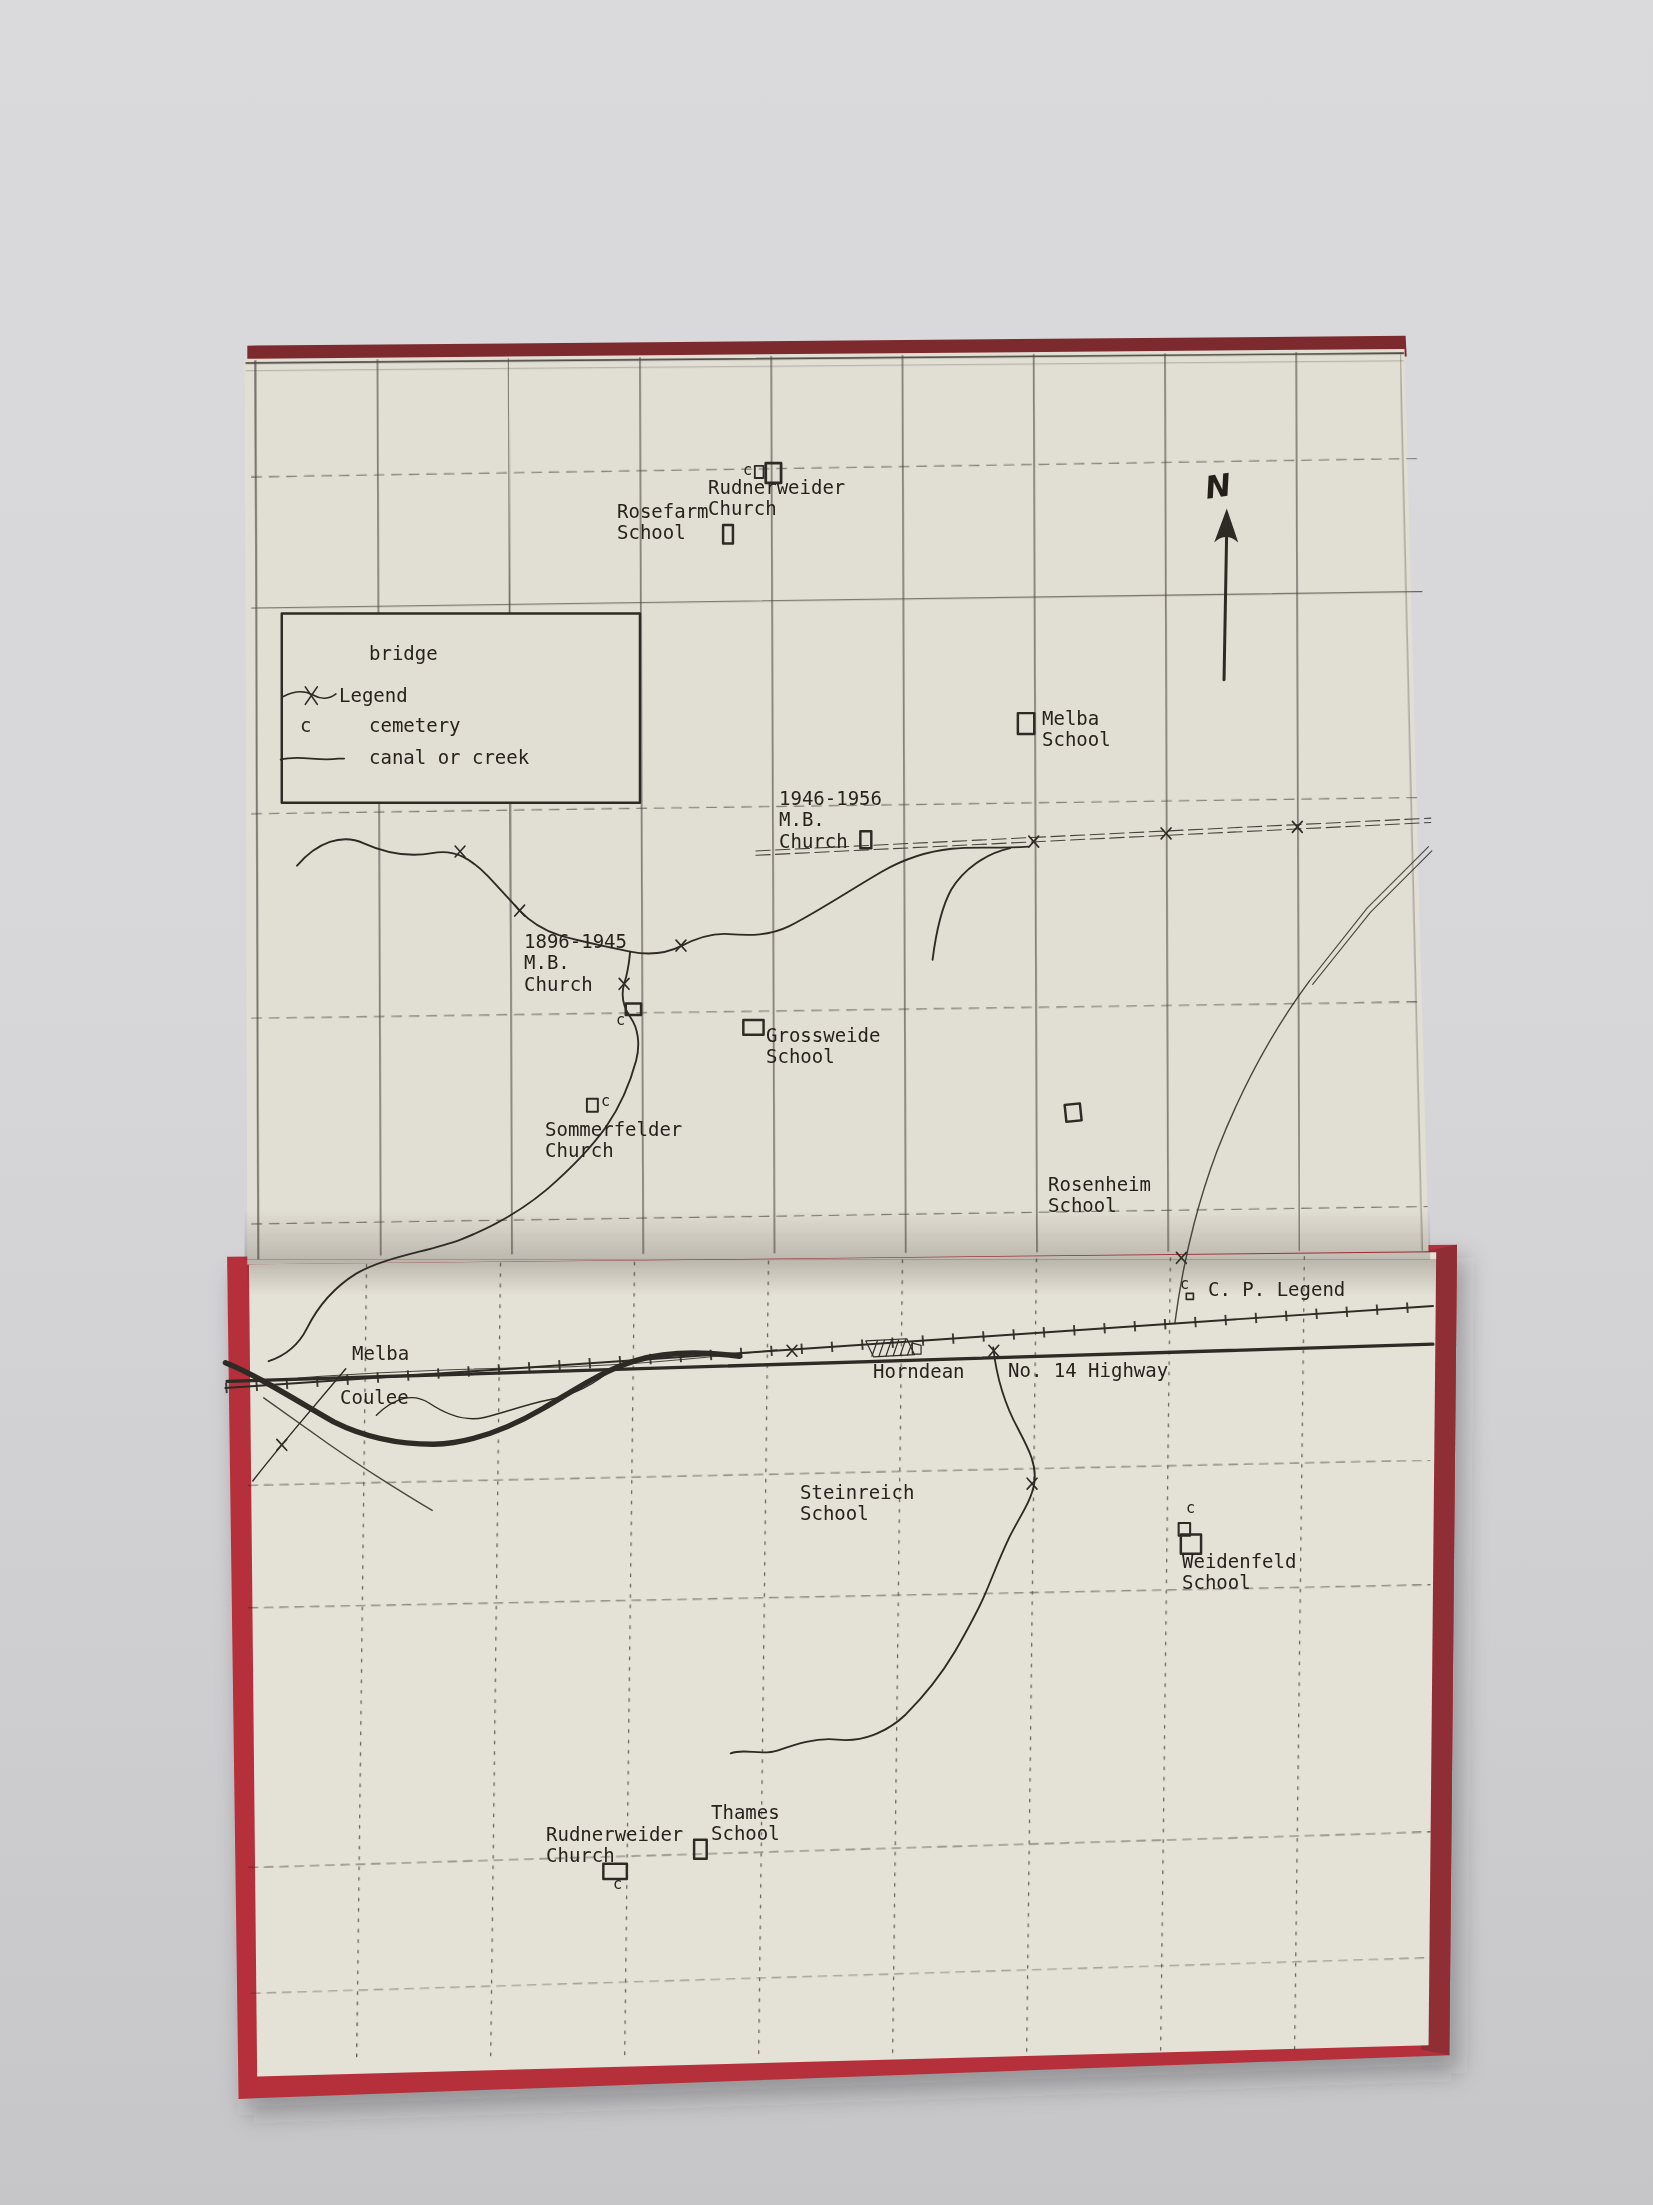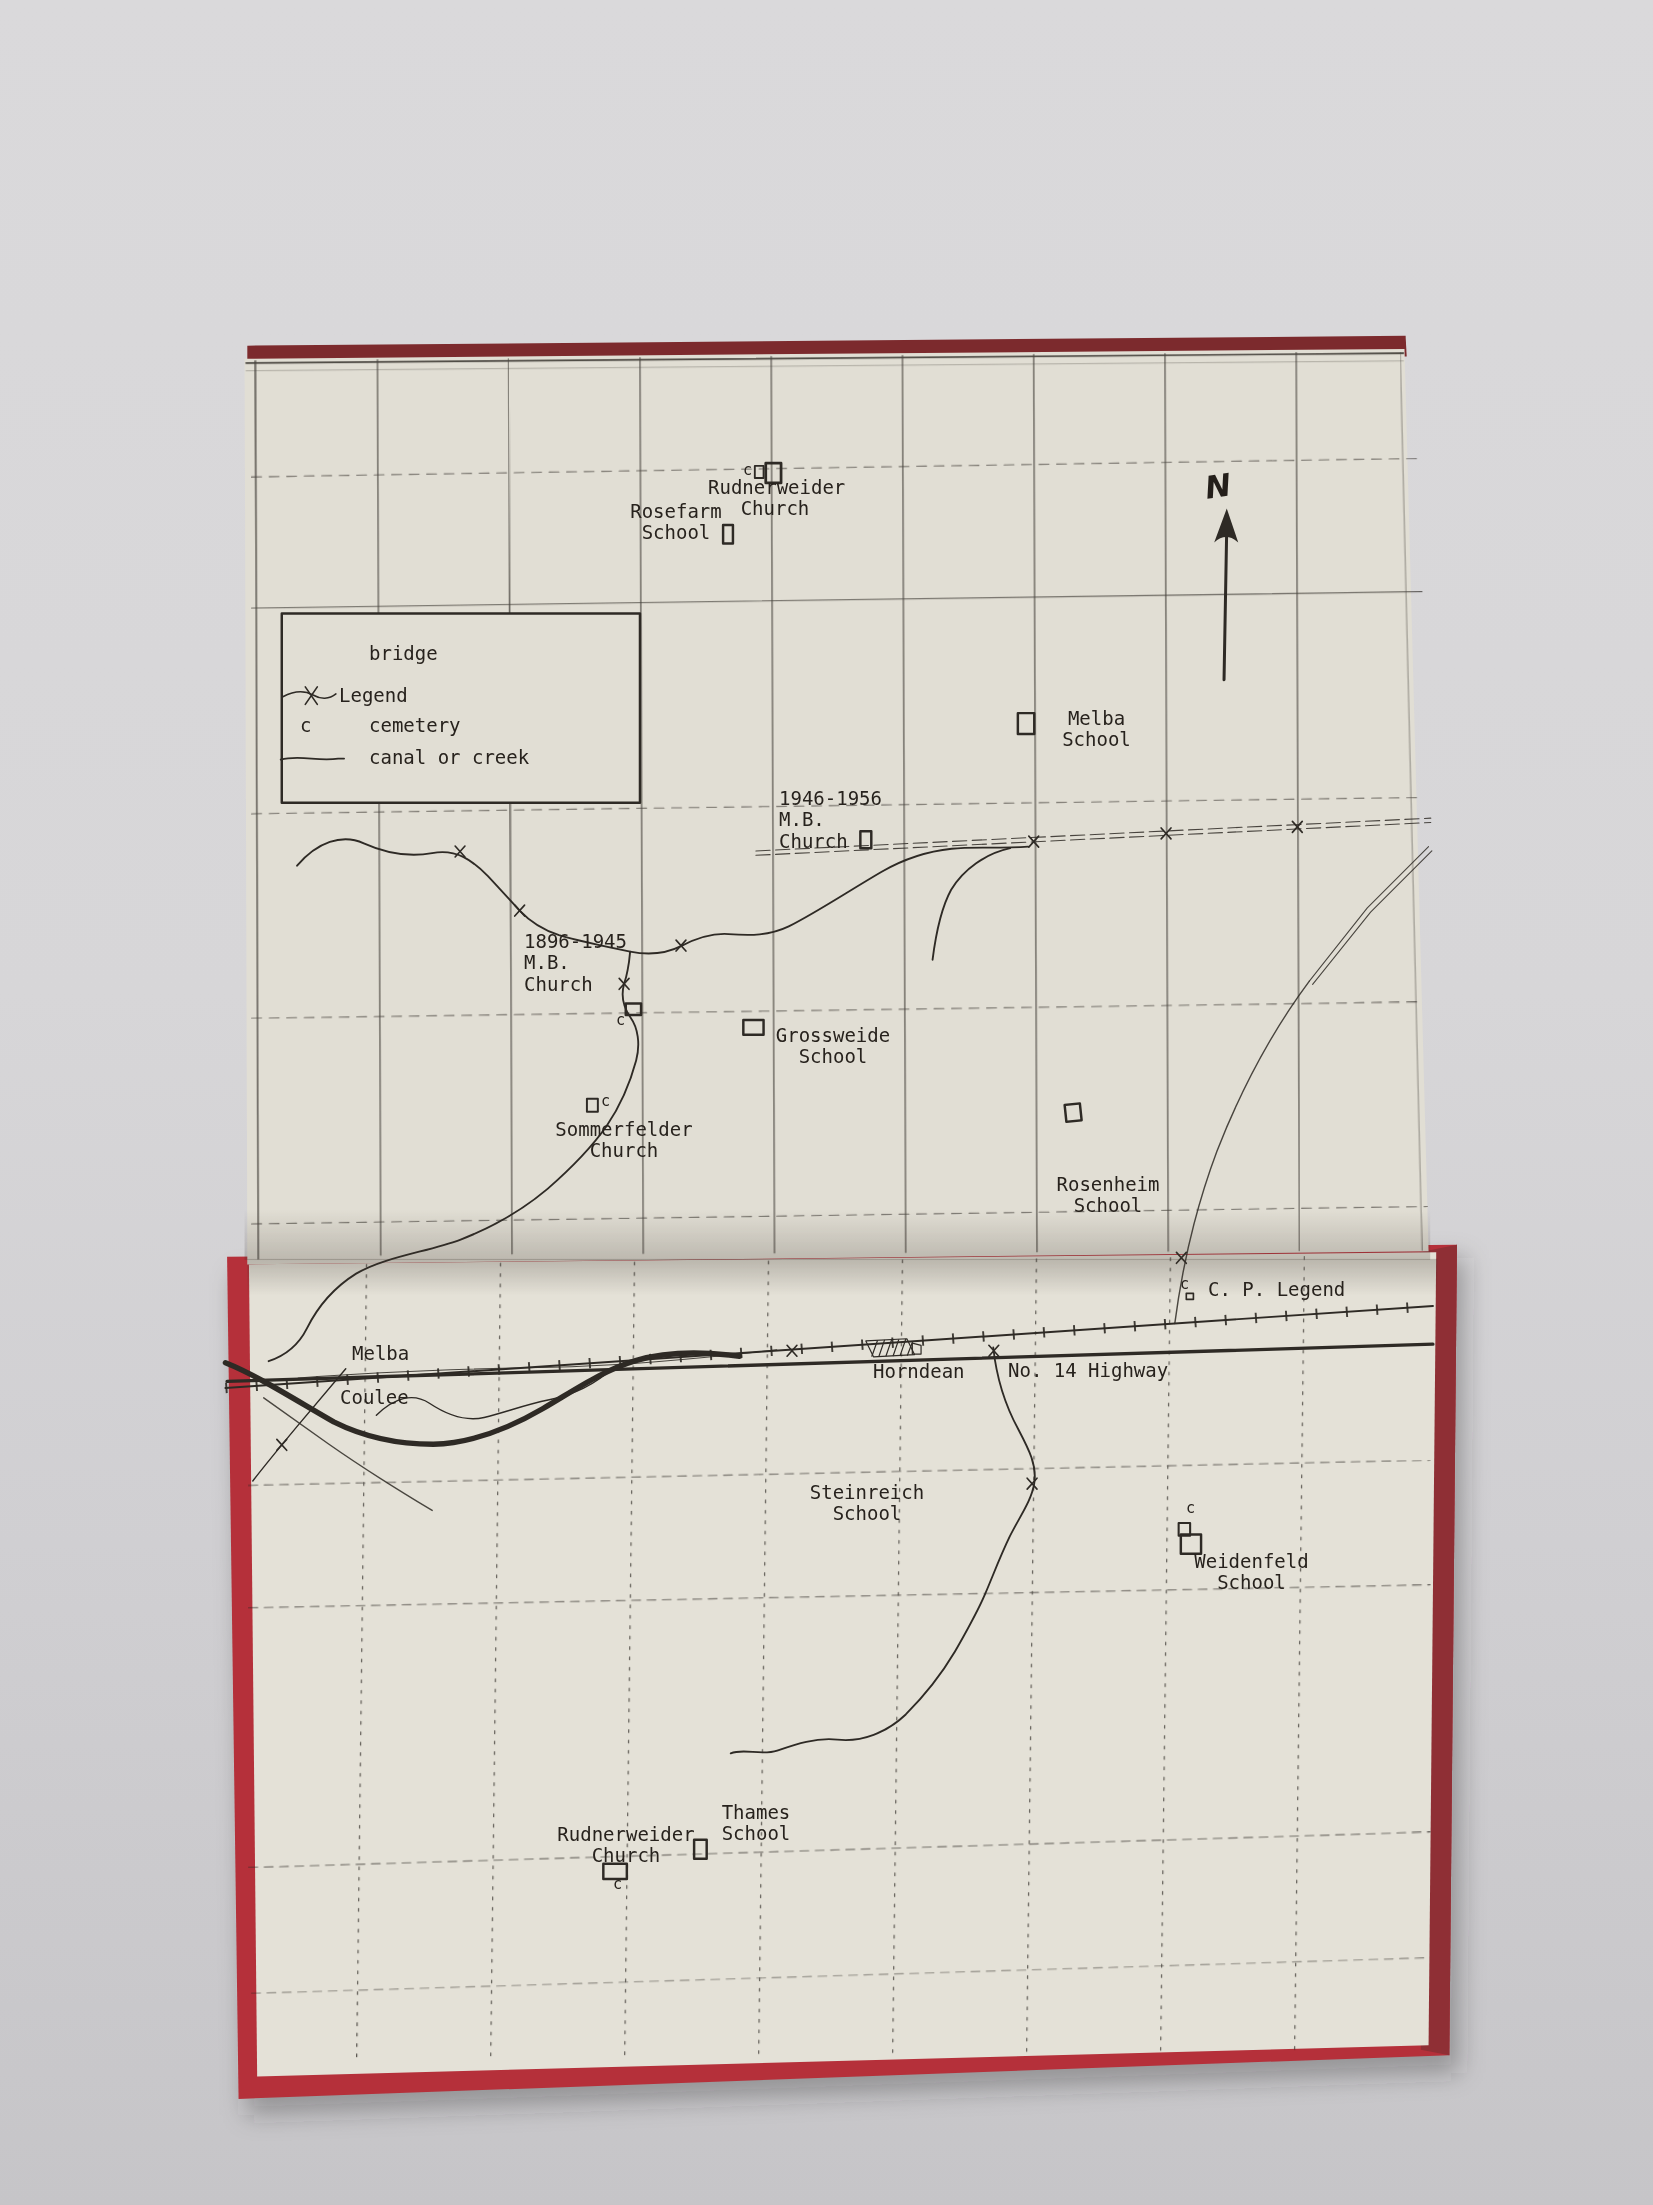--- a/index.html
+++ b/index.html
@@ -2,21 +2,21 @@
 <html style="font-size:8.8px"><head>
 <meta charset="utf-8">
 <style>
   html,body{margin:0;padding:0;background:#c9c8cb;}
   #scene{position:relative;width:1654px;height:2205px;overflow:hidden;
          background:linear-gradient(180deg,#dad9db 0%,#d7d6d8 45%,#d0cfd2 70%,#c6c5c8 100%);
          font-family:"DejaVu Sans Mono",monospace;}
   #art{position:absolute;left:0;top:0;}
   .lbl{position:absolute;font:19px/21.3px "DejaVu Sans Mono",monospace;color:#27221d;
        white-space:pre-line;letter-spacing:0;}
-  .c{text-align:center;}
+  .c{}
   .sm{font-size:15.3px;line-height:15.3px;}
   .n-label{font:italic 700 31px "DejaVu Sans",sans-serif;transform:rotate(-8deg);color:#241f1a;}
   .ink{stroke:#2e2a25;fill:none;stroke-linecap:round;stroke-linejoin:round;}
 </style>
 </head>
 <body>
 
 <div id="scene">
 
   <svg id="art" width="1654" height="2205" viewBox="0 0 3024 4032">

